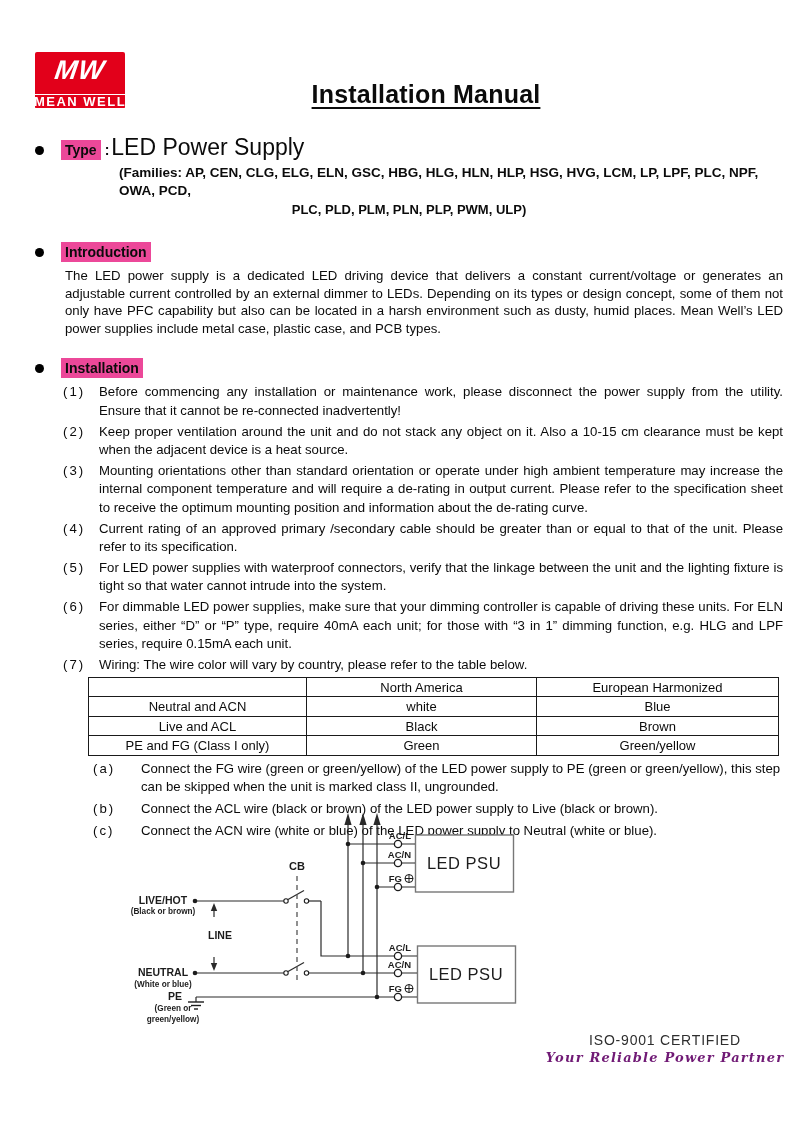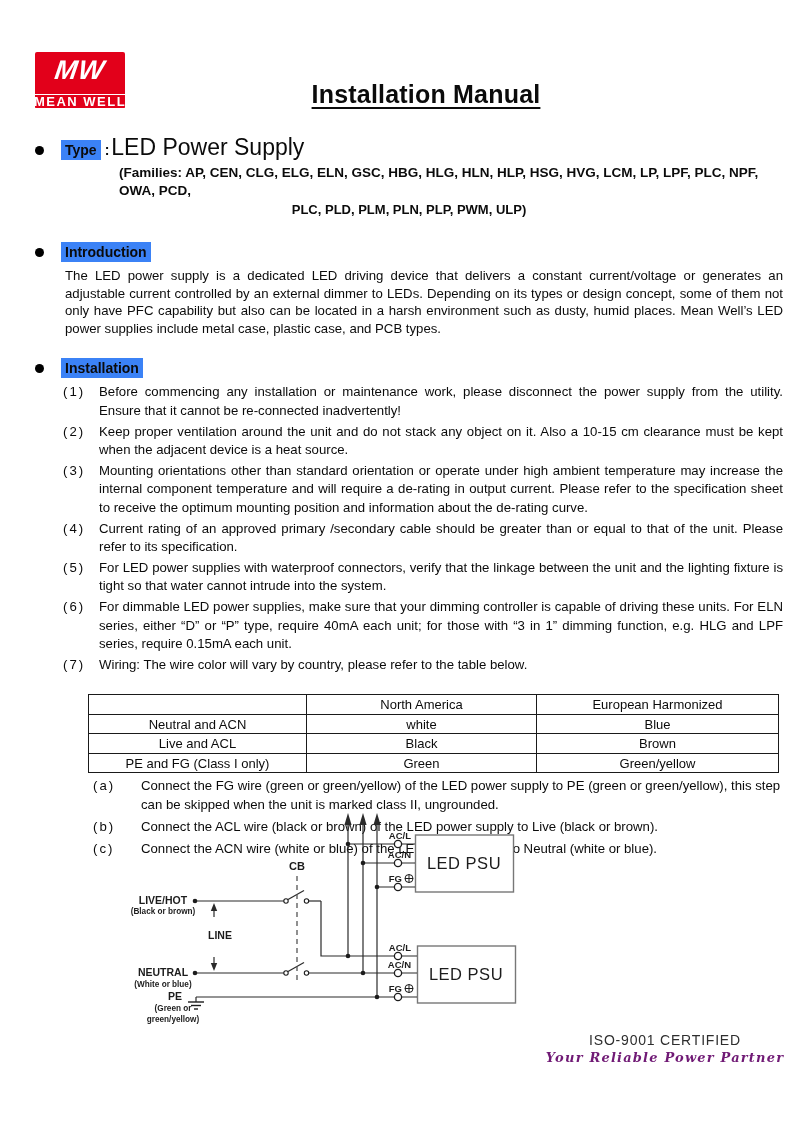--- a/index.html
+++ b/index.html
@@ -48,21 +48,21 @@
 
   
   .content { position: absolute; left: 35px; top: 134px; width: 748px; }
 
   .bullet {
     width: 9px; height: 9px; border-radius: 50%; background: #000;
     flex: 0 0 auto; margin-top: 6px;
   }
   .head-row { display: flex; gap: 17px; align-items: flex-start; }
   .hl {
-    background: #3b82f6; font-weight: bold; font-size: 14px;
+    background: #ec4899; font-weight: bold; font-size: 14px;
     padding: 1px 4px; line-height: 18px;
   }
   .type-row { display: flex; gap: 17px; align-items: baseline; }
   .type-colon { font-weight: bold; font-size: 14px; margin: 0 2px 0 4px; }
   .type-value { font-weight: normal; font-size: 23px; }
   .fam1 { font-weight: bold; font-size: 13.5px; margin: 3px 0 0 84px; line-height: 18px; }
   .fam2 { font-weight: bold; font-size: 13px; margin: 1px 0 0 0; text-align: center; line-height: 18px; }
 
   .sec-intro { margin-top: 23px; }
   .para {
@@ -75,21 +75,21 @@
   .items { margin-top: 5px; }
   .item { display: flex; margin: 0 0 2.5px 28px; }
   .item-num {
     flex: 0 0 36px; font-size: 13.2px; line-height: 18.4px;
     letter-spacing: 2px; white-space: nowrap;
   }
   .item-text { flex: 1; font-size: 13.2px; line-height: 18.4px; text-align: justify; }
 
   table.wires {
     border-collapse: collapse;
-    margin: 20px 0 0 53px;
+    margin: 2px 0 0 53px;
     width: 690px;
     table-layout: fixed;
   }
   table.wires td {
     border: 1.3px solid #1a1a1a;
     height: 19.5px; padding: 0 4px;
     font-size: 13px; text-align: center; vertical-align: middle;
   }
   .col1 { width: 218px; } .col2 { width: 230px; } .col3 { width: 242px; }
 

